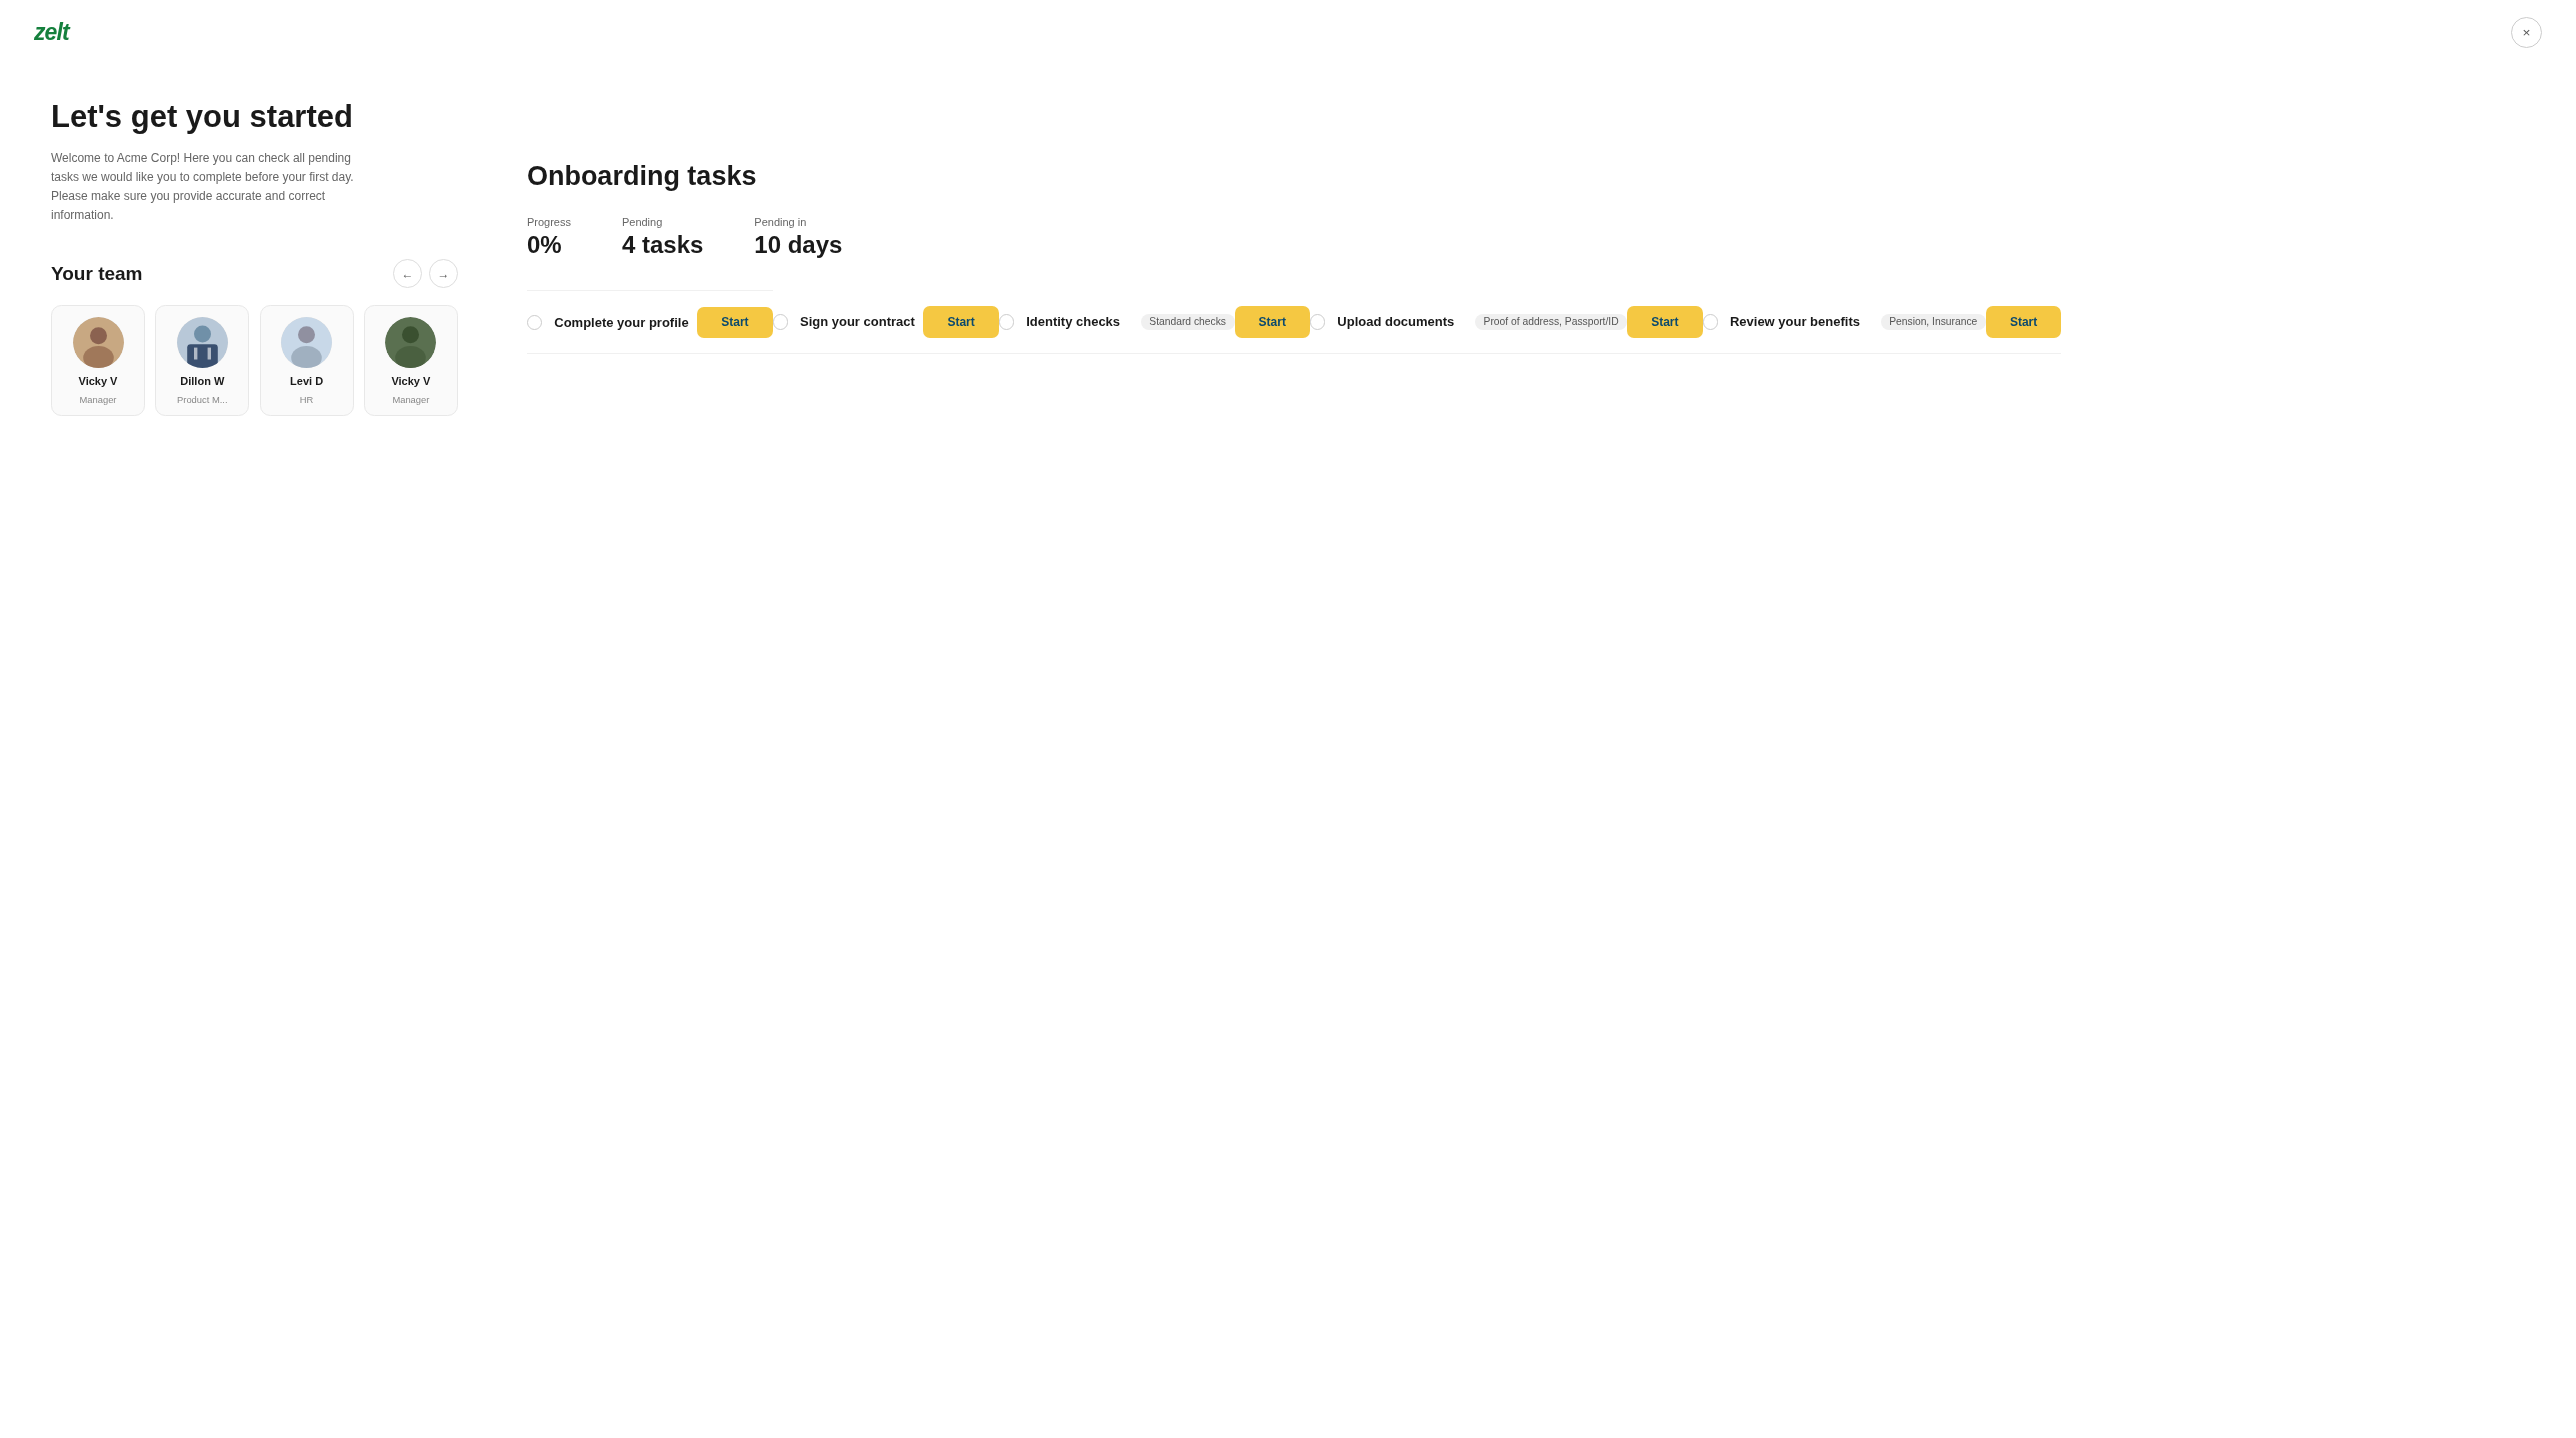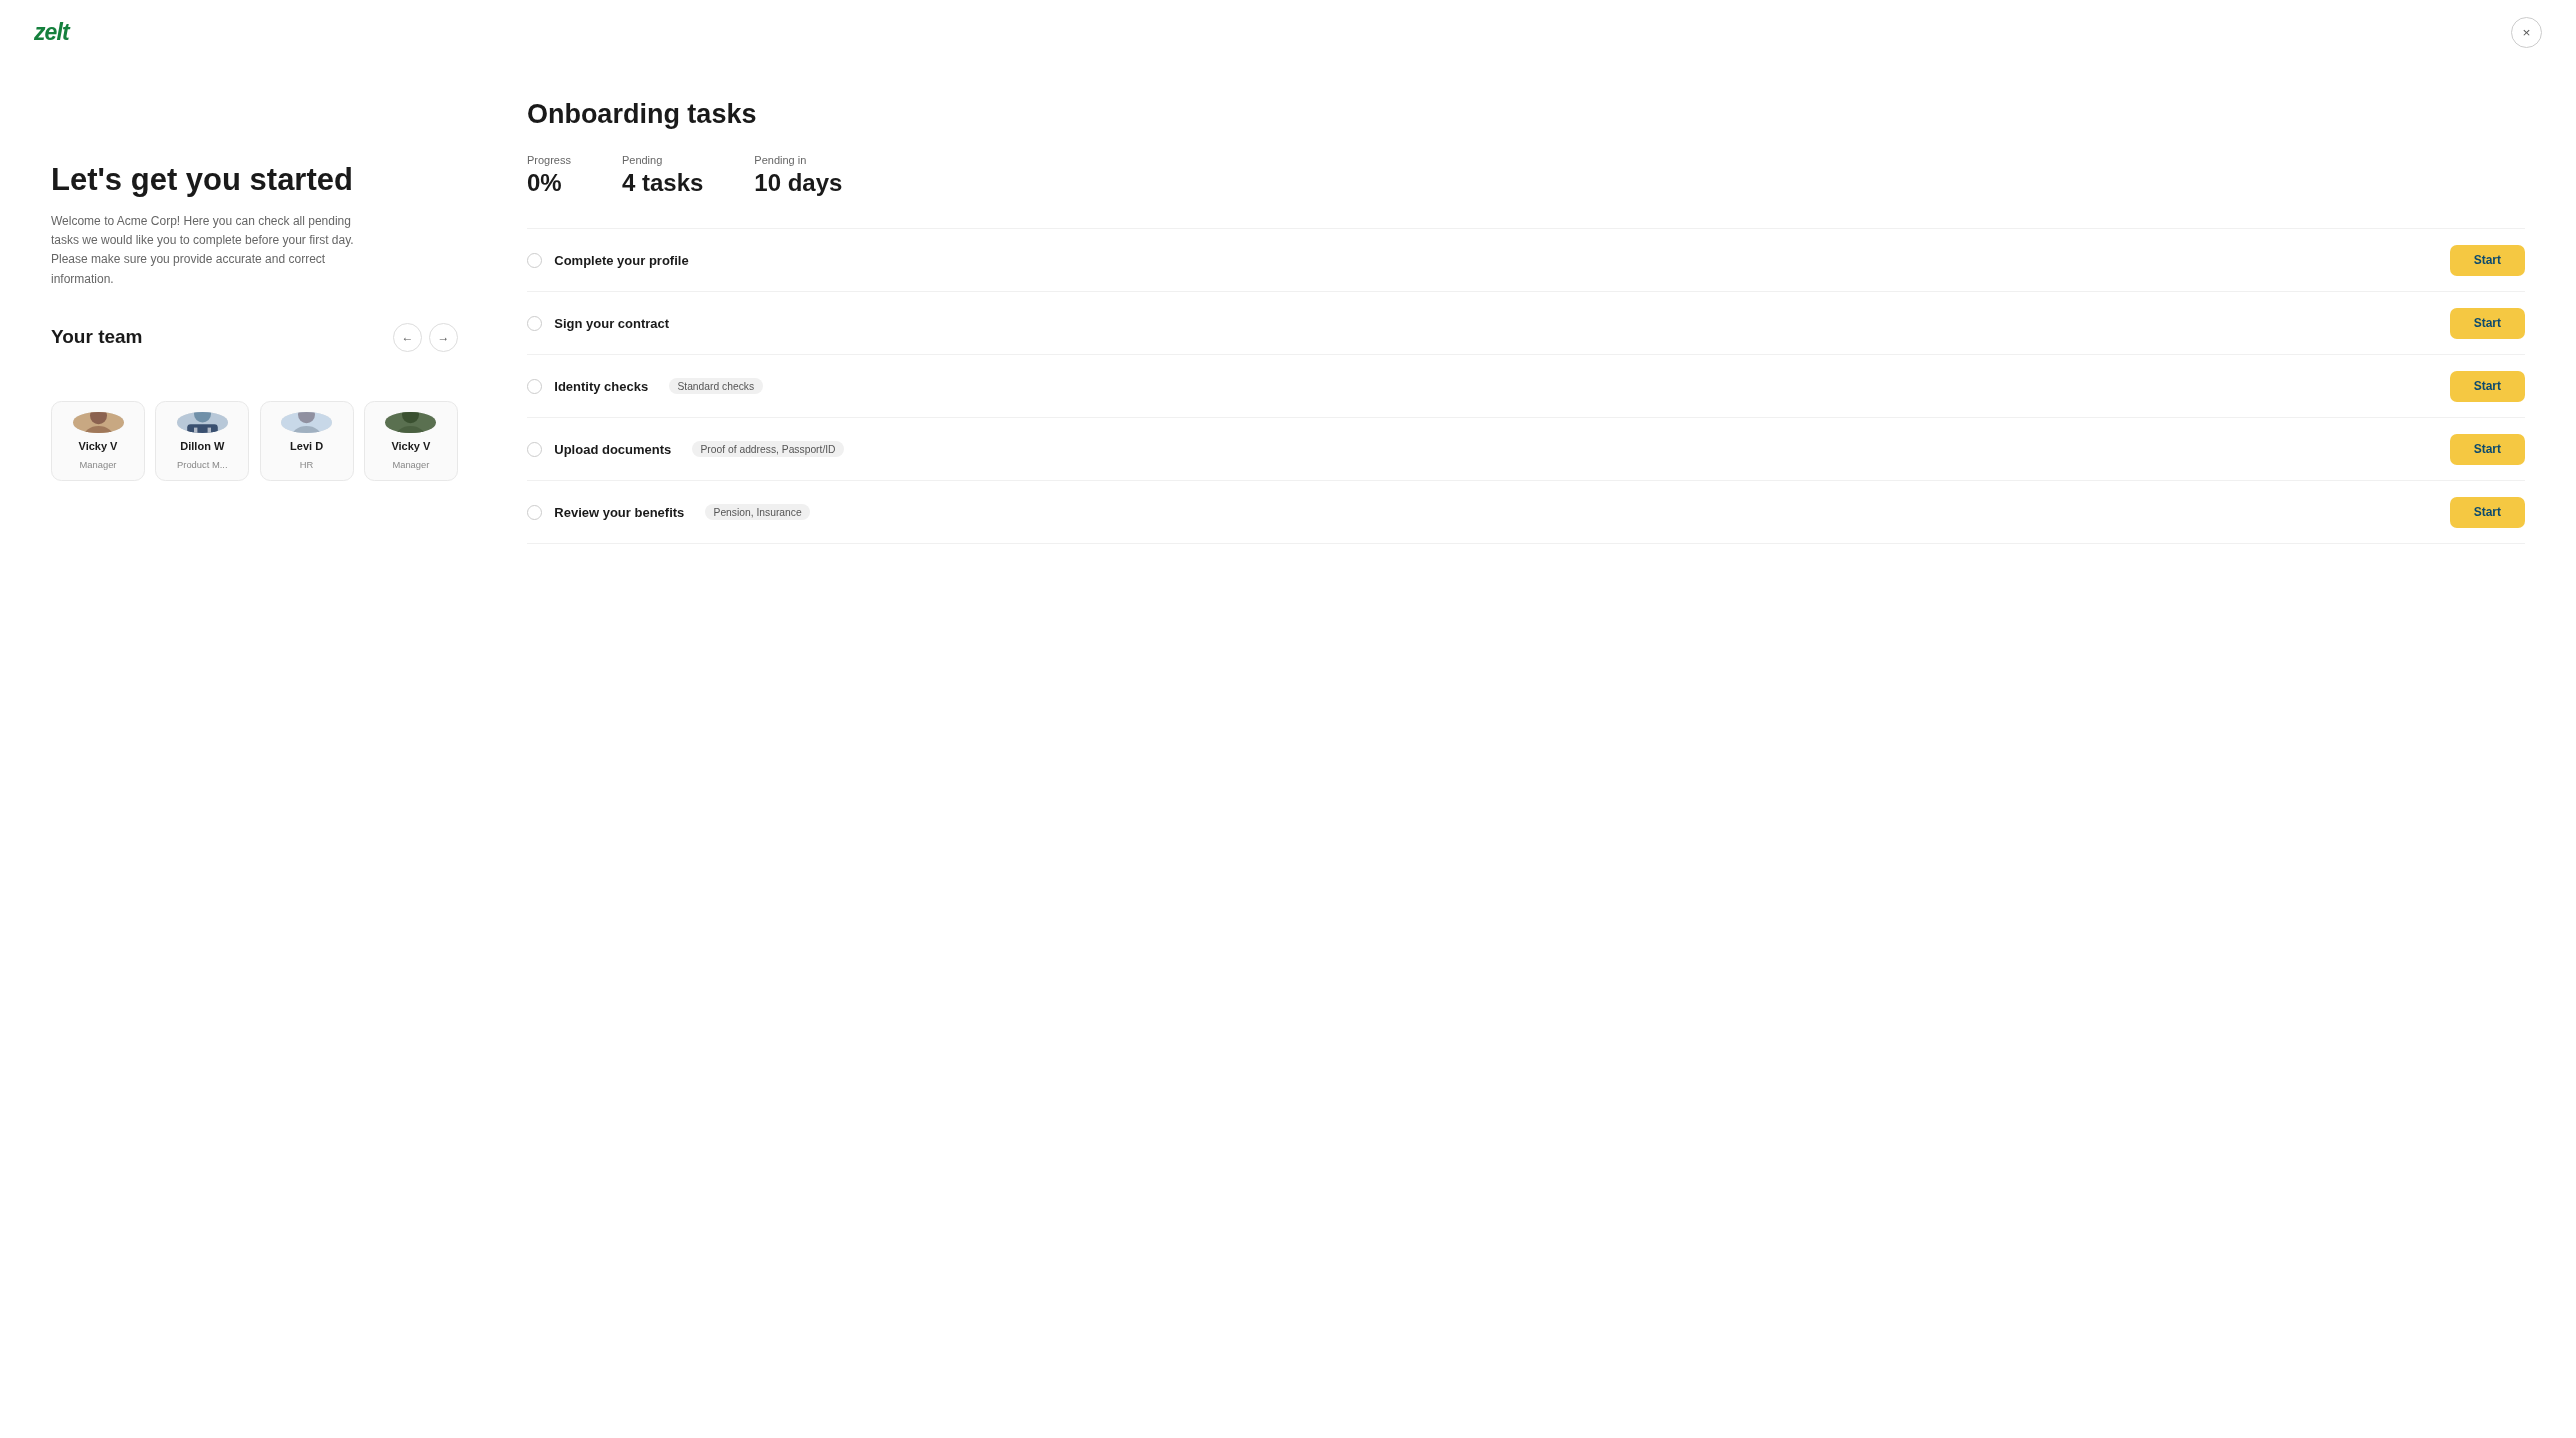--- a/index.html
+++ b/index.html
@@ -88,31 +88,30 @@
       justify-content: center;
       font-size: 12px;
       color: #555;
     }
     .team-cards {
       display: flex;
       gap: 10.3px;
     }
     .team-card {
       width: 94px;
-      height: 80px;
+      height: 111px;
       border: 1.3px solid #e8e8e8;
       border-radius: 10.3px;
       display: flex;
       flex-direction: column;
       align-items: center;
       justify-content: center;
       padding: 10.3px 6.9px;
       gap: 6.9px;
       background: #fafafa;
-      margin-top: 32px;
     }
     .avatar {
       width: 51px;
       height: 51px;
       border-radius: 50%;
       overflow: hidden;
       background: #ddd;
       display: flex;
       align-items: center;
       justify-content: center;
@@ -150,21 +149,20 @@
       color: #666;
       margin-bottom: 3.4px;
     }
     .stat-value {
       font-size: 24px;
       font-weight: 600;
       color: #1a1a1a;
     }
     .tasks-list {
       display: flex;
-      flex-direction: column;
     }
     .task-row {
       display: flex;
       align-items: center;
       justify-content: space-between;
       padding: 15.4px 0;
       border-bottom: 0.9px solid #f0f0f0;
     }
     .task-row:first-child {
       border-top: 0.9px solid #f0f0f0;

